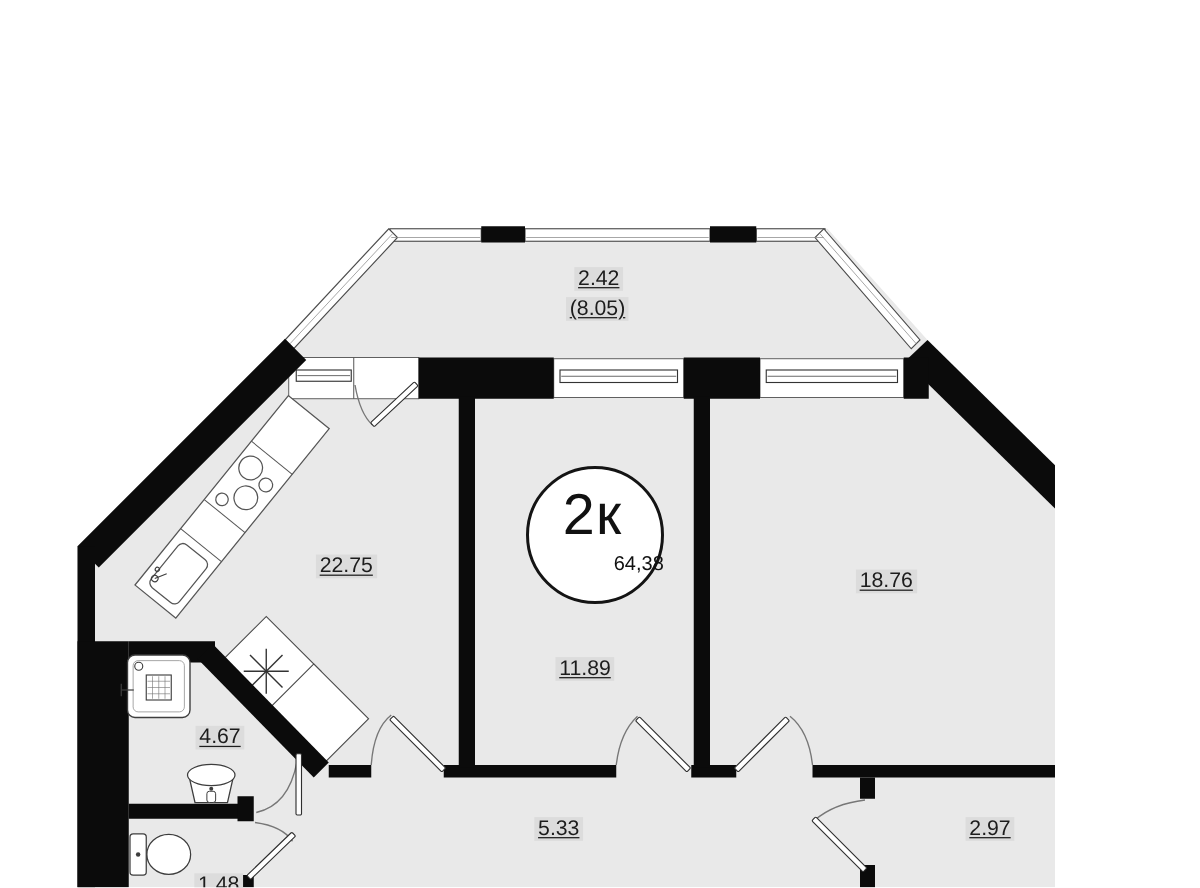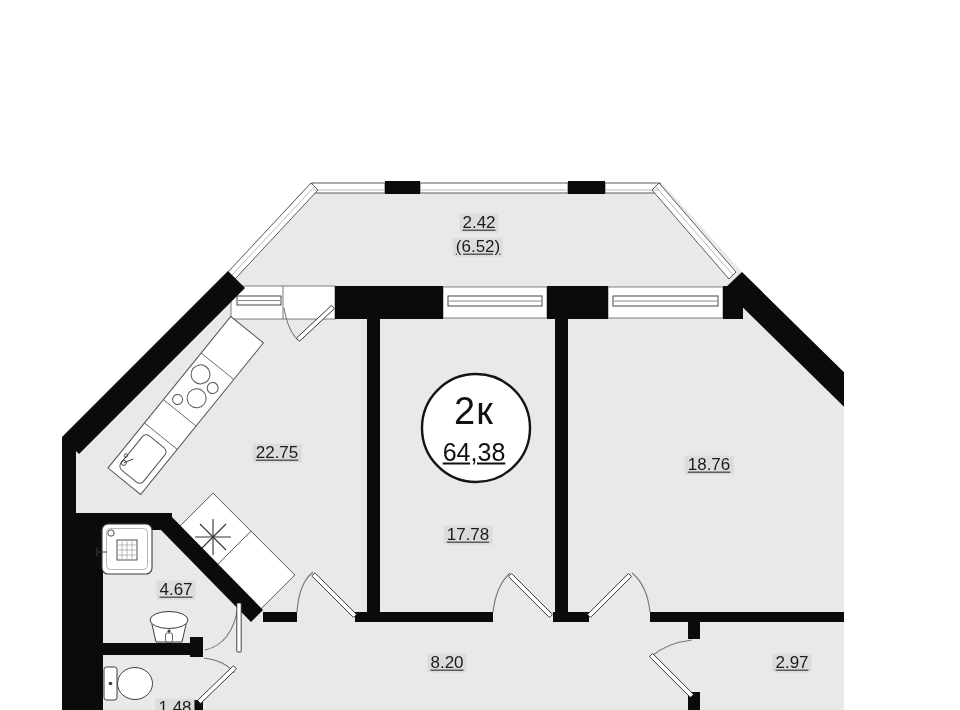--- a/index.html
+++ b/index.html
@@ -4,25 +4,25 @@
 <style>
   html,body{margin:0;padding:0;background:#ffffff;}
   .plan-wrap{position:relative;width:844px;height:710px;background:#ffffff;overflow:hidden;
              font-family:"Liberation Sans",sans-serif;}
   .plan-wrap svg{position:absolute;left:0;top:0;}
   .label{position:absolute;transform:translate(-50%,-50%);
          font-size:17px;line-height:1.1;color:#1c1c1c;background:#dcdcdc;
          padding:0 3px;text-decoration:underline;text-underline-offset:2px;
          white-space:nowrap;}
   .badge-main{position:absolute;transform:translate(-50%,-50%);
-              font-size:38px;font-weight:500;color:#111;letter-spacing:1px;
+              font-size:46px;font-weight:500;color:#111;letter-spacing:1px;
               background:transparent;text-decoration:none;}
   .badge-sub{position:absolute;transform:translate(-50%,-50%);
-             font-size:25px;color:#111;background:transparent;
-             text-decoration:underline;text-underline-offset:2px;}
+             font-size:16px;color:#111;background:transparent;
+             text-underline-offset:2px;margin-left:37px;}
 </style>
 </head>
 <body>
 
 <div class="plan-wrap">
 <svg width="960" height="710" viewBox="0 0 960 710">
 
   <polygon points="310,183 662,183 742,272 910,437 910,710 62,710 62,437 228,271" fill="#e9e9e9"></polygon>
 
   <g fill="#ffffff" stroke="#4a4a4a" stroke-width="0.9">
@@ -187,24 +187,24 @@
   <g>
     <rect x="104" y="667" width="13" height="33" rx="2.5" fill="#ffffff" stroke="#3d3d3d" stroke-width="1"></rect>
     <circle cx="110.5" cy="683.5" r="1.8" fill="#3d3d3d"></circle>
     <ellipse cx="135" cy="683.5" rx="17.5" ry="16" fill="#ffffff" stroke="#3d3d3d" stroke-width="1"></ellipse>
   </g>
 
   <circle cx="476" cy="428" r="54" fill="#ffffff" stroke="#141414" stroke-width="2.4"></circle>
 </svg>
 
   <span class="label" style="left:479px;top:223px;">2.42</span>
-  <span class="label" style="left:478px;top:247px;">(6.52)</span>
+  <span class="label" style="left:478px;top:247px;">(8.05)</span>
   <span class="label" style="left:277px;top:453px;">22.75</span>
-  <span class="label" style="left:468px;top:535px;">17.78</span>
+  <span class="label" style="left:468px;top:535px;">11.89</span>
   <span class="label" style="left:709px;top:465px;">18.76</span>
-  <span class="label" style="left:447px;top:663px;">8.20</span>
+  <span class="label" style="left:447px;top:663px;">5.33</span>
   <span class="label" style="left:176px;top:590px;">4.67</span>
   <span class="label" style="left:175px;top:708px;text-decoration:underline;">1.48</span>
   <span class="label" style="left:792px;top:663px;">2.97</span>
 
   <span class="badge-main" style="left:474px;top:411px;">2к</span>
   <span class="badge-sub" style="left:474px;top:452px;">64,38</span>
 </div>
 
 </body></html>

